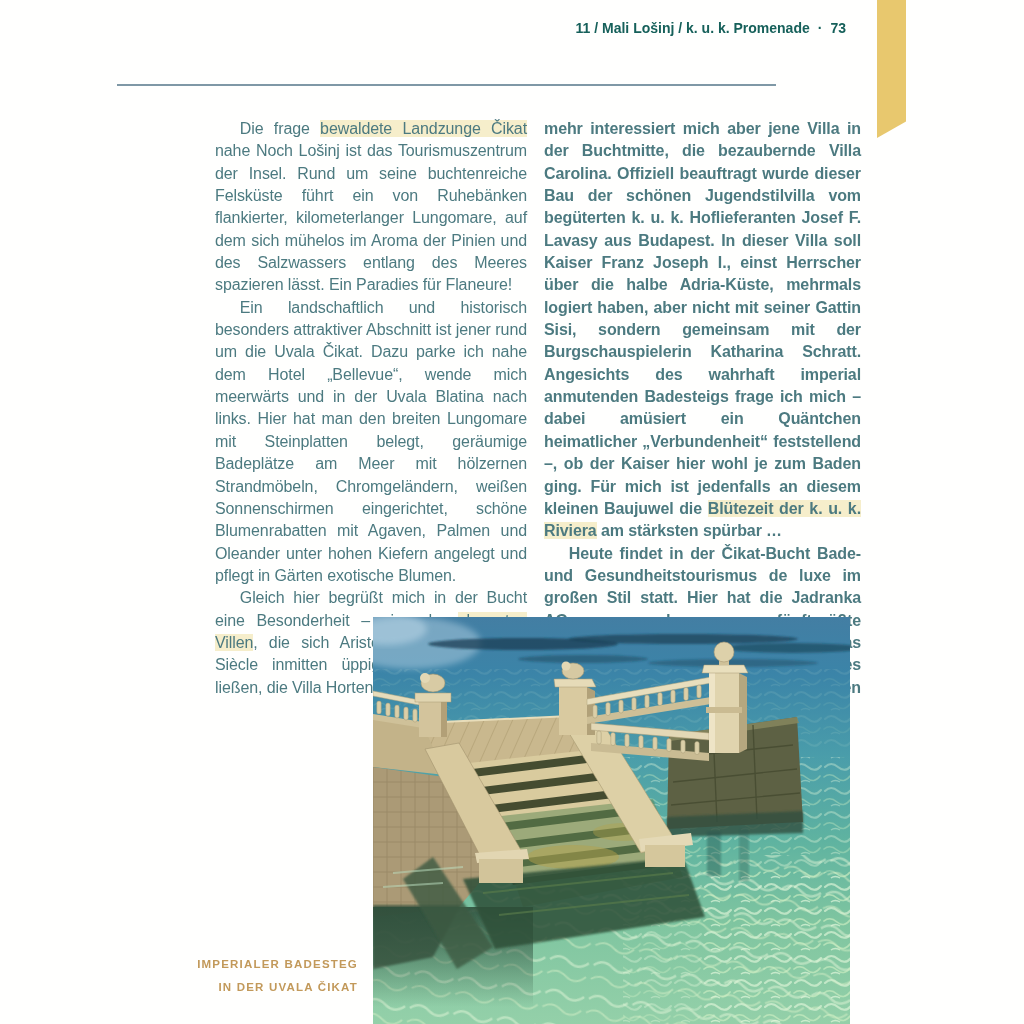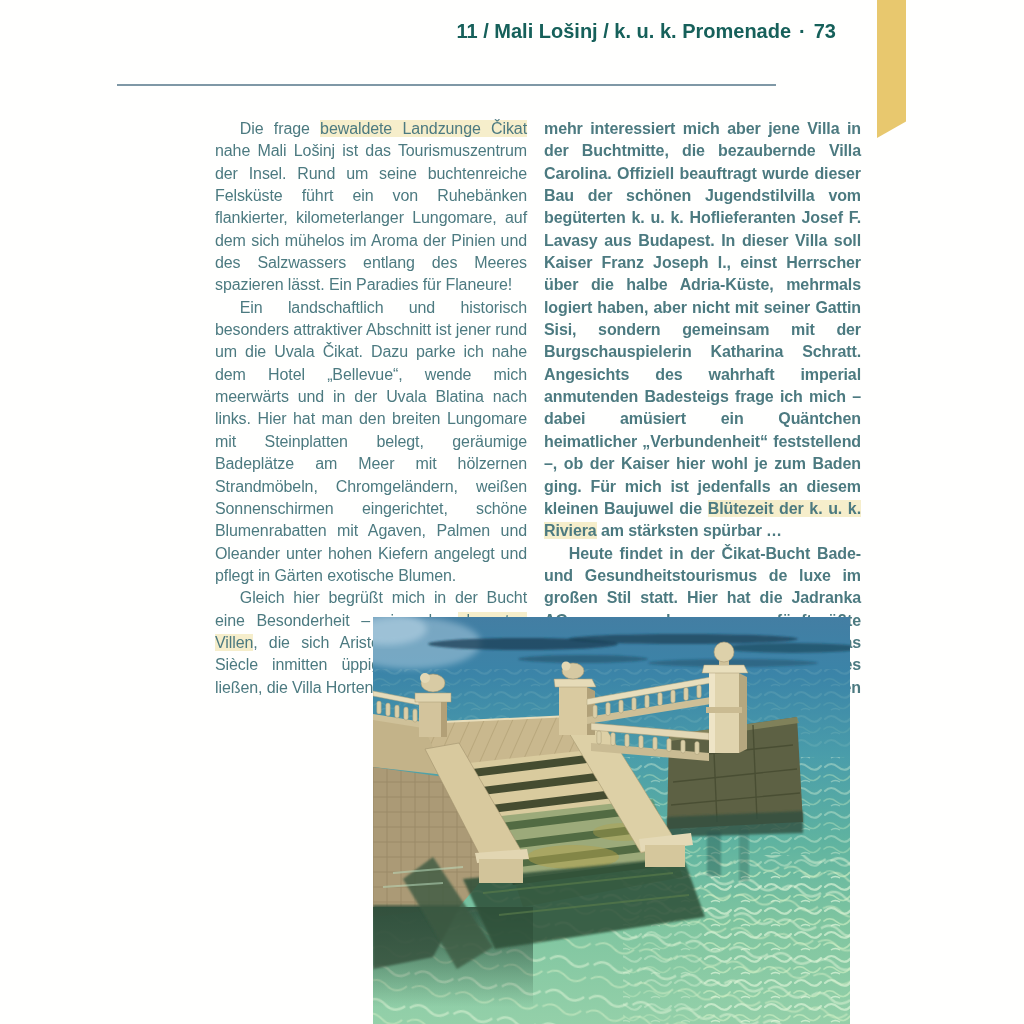--- a/index.html
+++ b/index.html
@@ -1,19 +1,19 @@
 <!DOCTYPE html>
 <html lang="de" style="--accent_gold: #e8c86e; --header_teal: #16605a; --body_teal: #4c7a80; --rule_color: #7f98a6; --highlight: #f6eecb; --caption_gold: #c2995a;"><head>
 <meta charset="utf-8">
 <style>
   html,body{margin:0;padding:0;}
   body{width:1024px;height:1024px;background:#ffffff;font-family:"Liberation Sans",sans-serif;position:relative;overflow:hidden;}
   .page{position:absolute;inset:0;background:#fffffe;}
   .accent-bar{position:absolute;left:877px;top:0;width:29px;height:138px;background:var(--accent_gold,#e8c86e);clip-path:polygon(0 0,100% 0,100% 88%,0 100%);}
-  .header{position:absolute;top:20px;right:188px;color:var(--header_teal,#16605a);font-weight:700;font-size:20px;white-space:nowrap;}
+  .header{position:absolute;top:20px;right:178px;color:var(--header_teal,#16605a);font-weight:700;font-size:14px;white-space:nowrap;}
   .header .sep{margin:0 8px;}
   .rule{position:absolute;left:117px;top:84px;width:659px;height:2px;background:var(--rule_color,#7f98a6);}
   .columns{position:absolute;left:215px;top:118px;width:646px;display:flex;gap:17px;}
   .col{color:var(--body_teal,#4c7a80);font-size:16px;line-height:22.35px;text-align:justify;letter-spacing:-0.1px;}
   .col-left{width:312px;}
   .col-right{width:317px;font-weight:bold;}
   .col p{margin:0;text-indent:1.55em;}
   .col p.noindent{text-indent:0;}
   .hl{background:var(--highlight,#f6eecb);}
   .photo{position:absolute;left:373px;top:617px;width:477px;height:407px;}
@@ -28,21 +28,21 @@
   <div class="accent-bar"></div>
 
   <div class="header">
     <span>11 / Mali Lošinj / k. u. k. Promenade</span><span class="sep">·</span><span>73</span>
   </div>
 
   <div class="rule"></div>
 
   <div class="columns">
     <div class="col col-left">
-        <p><span>Die frage </span><span class="hl">bewaldete Landzunge Čikat</span><span> nahe Mali Lošinj ist das Tourismuszentrum der Insel. Rund um seine buchtenreiche Felsküste führt ein von Ruhebänken flankierter, kilometerlanger Lungomare, auf dem sich mühelos im Aroma der Pinien und des Salzwassers entlang des Meeres spazieren lässt. Ein Paradies für Flaneure!</span></p>
+        <p><span>Die frage </span><span class="hl">bewaldete Landzunge Čikat</span><span> nahe Noch Lošinj ist das Tourismuszentrum der Insel. Rund um seine buchtenreiche Felsküste führt ein von Ruhebänken flankierter, kilometerlanger Lungomare, auf dem sich mühelos im Aroma der Pinien und des Salzwassers entlang des Meeres spazieren lässt. Ein Paradies für Flaneure!</span></p>
         <p><span>Ein landschaftlich und historisch besonders attraktiver Abschnitt ist jener rund um die Uvala Čikat. Dazu parke ich nahe dem Hotel „Bellevue“, wende mich meerwärts und in der Uvala Blatina nach links. Hier hat man den breiten Lungomare mit Steinplatten belegt, geräumige Badeplätze am Meer mit hölzernen Strandmöbeln, Chromgeländern, weißen Sonnenschirmen eingerichtet, schöne Blumenrabatten mit Agaven, Palmen und Oleander unter hohen Kiefern angelegt und pflegt in Gärten exotische Blumen.</span></p>
         <p><span>Gleich hier begrüßt mich in der Bucht eine Besonderheit – eine der </span><span class="hl">eleganten Villen</span><span>, die sich Aristokraten zum Fin de Siècle inmitten üppigen Grüns erbauen ließen, die Villa Hortensia. Noch</span></p>
       </div>
     <div class="col col-right">
         <p class="noindent"><span>mehr interessiert mich aber jene Villa in der Buchtmitte, die bezaubernde Villa Carolina. Offiziell beauftragt wurde dieser Bau der schönen Jugendstilvilla vom begüterten k. u. k. Hoflieferanten Josef F. Lavasy aus Budapest. In dieser Villa soll Kaiser Franz Joseph I., einst Herrscher über die halbe Adria-Küste, mehrmals logiert haben, aber nicht mit seiner Gattin Sisi, sondern gemeinsam mit der Burgschauspielerin Katharina Schratt. Angesichts des wahrhaft imperial anmutenden Badesteigs frage ich mich – dabei amüsiert ein Quäntchen heimatlicher „Verbundenheit“ feststellend –, ob der Kaiser hier wohl je zum Baden ging. Für mich ist jedenfalls an diesem kleinen Baujuwel die </span><span class="hl">Blütezeit der k. u. k. Riviera</span><span> am stärksten spürbar …</span></p>
         <p><span>Heute findet in der Čikat-Bucht Bade- und Gesundheitstourismus de luxe im großen Stil statt. Hier hat die Jadranka AG, das fünftgrößte Tourismusunternehmen Kroatiens, das Sagen, das – letztlich – in Händen eines der russischen Föderation gehörenden Investment-</span></p>
       </div>
   </div>
 
   <div class="photo">
@@ -204,15 +204,17 @@
       <circle cx="351" cy="35" r="10" fill="#ddd1aa" stroke="#a99b75" stroke-width="0.6"></circle>
 
       <g stroke="#bfe3c4" stroke-width="2" opacity="0.5">
         <line x1="20" y1="256" x2="90" y2="250"></line>
         <line x1="10" y1="270" x2="70" y2="266"></line>
       </g>
     </svg>
   </div>
 
   <div class="caption">
+    <div>IMPERIALER BADESTEG</div>
+    <div>IN DER UVALA ČIKAT</div>
   </div>
 
 </div>
 
 </body></html>

